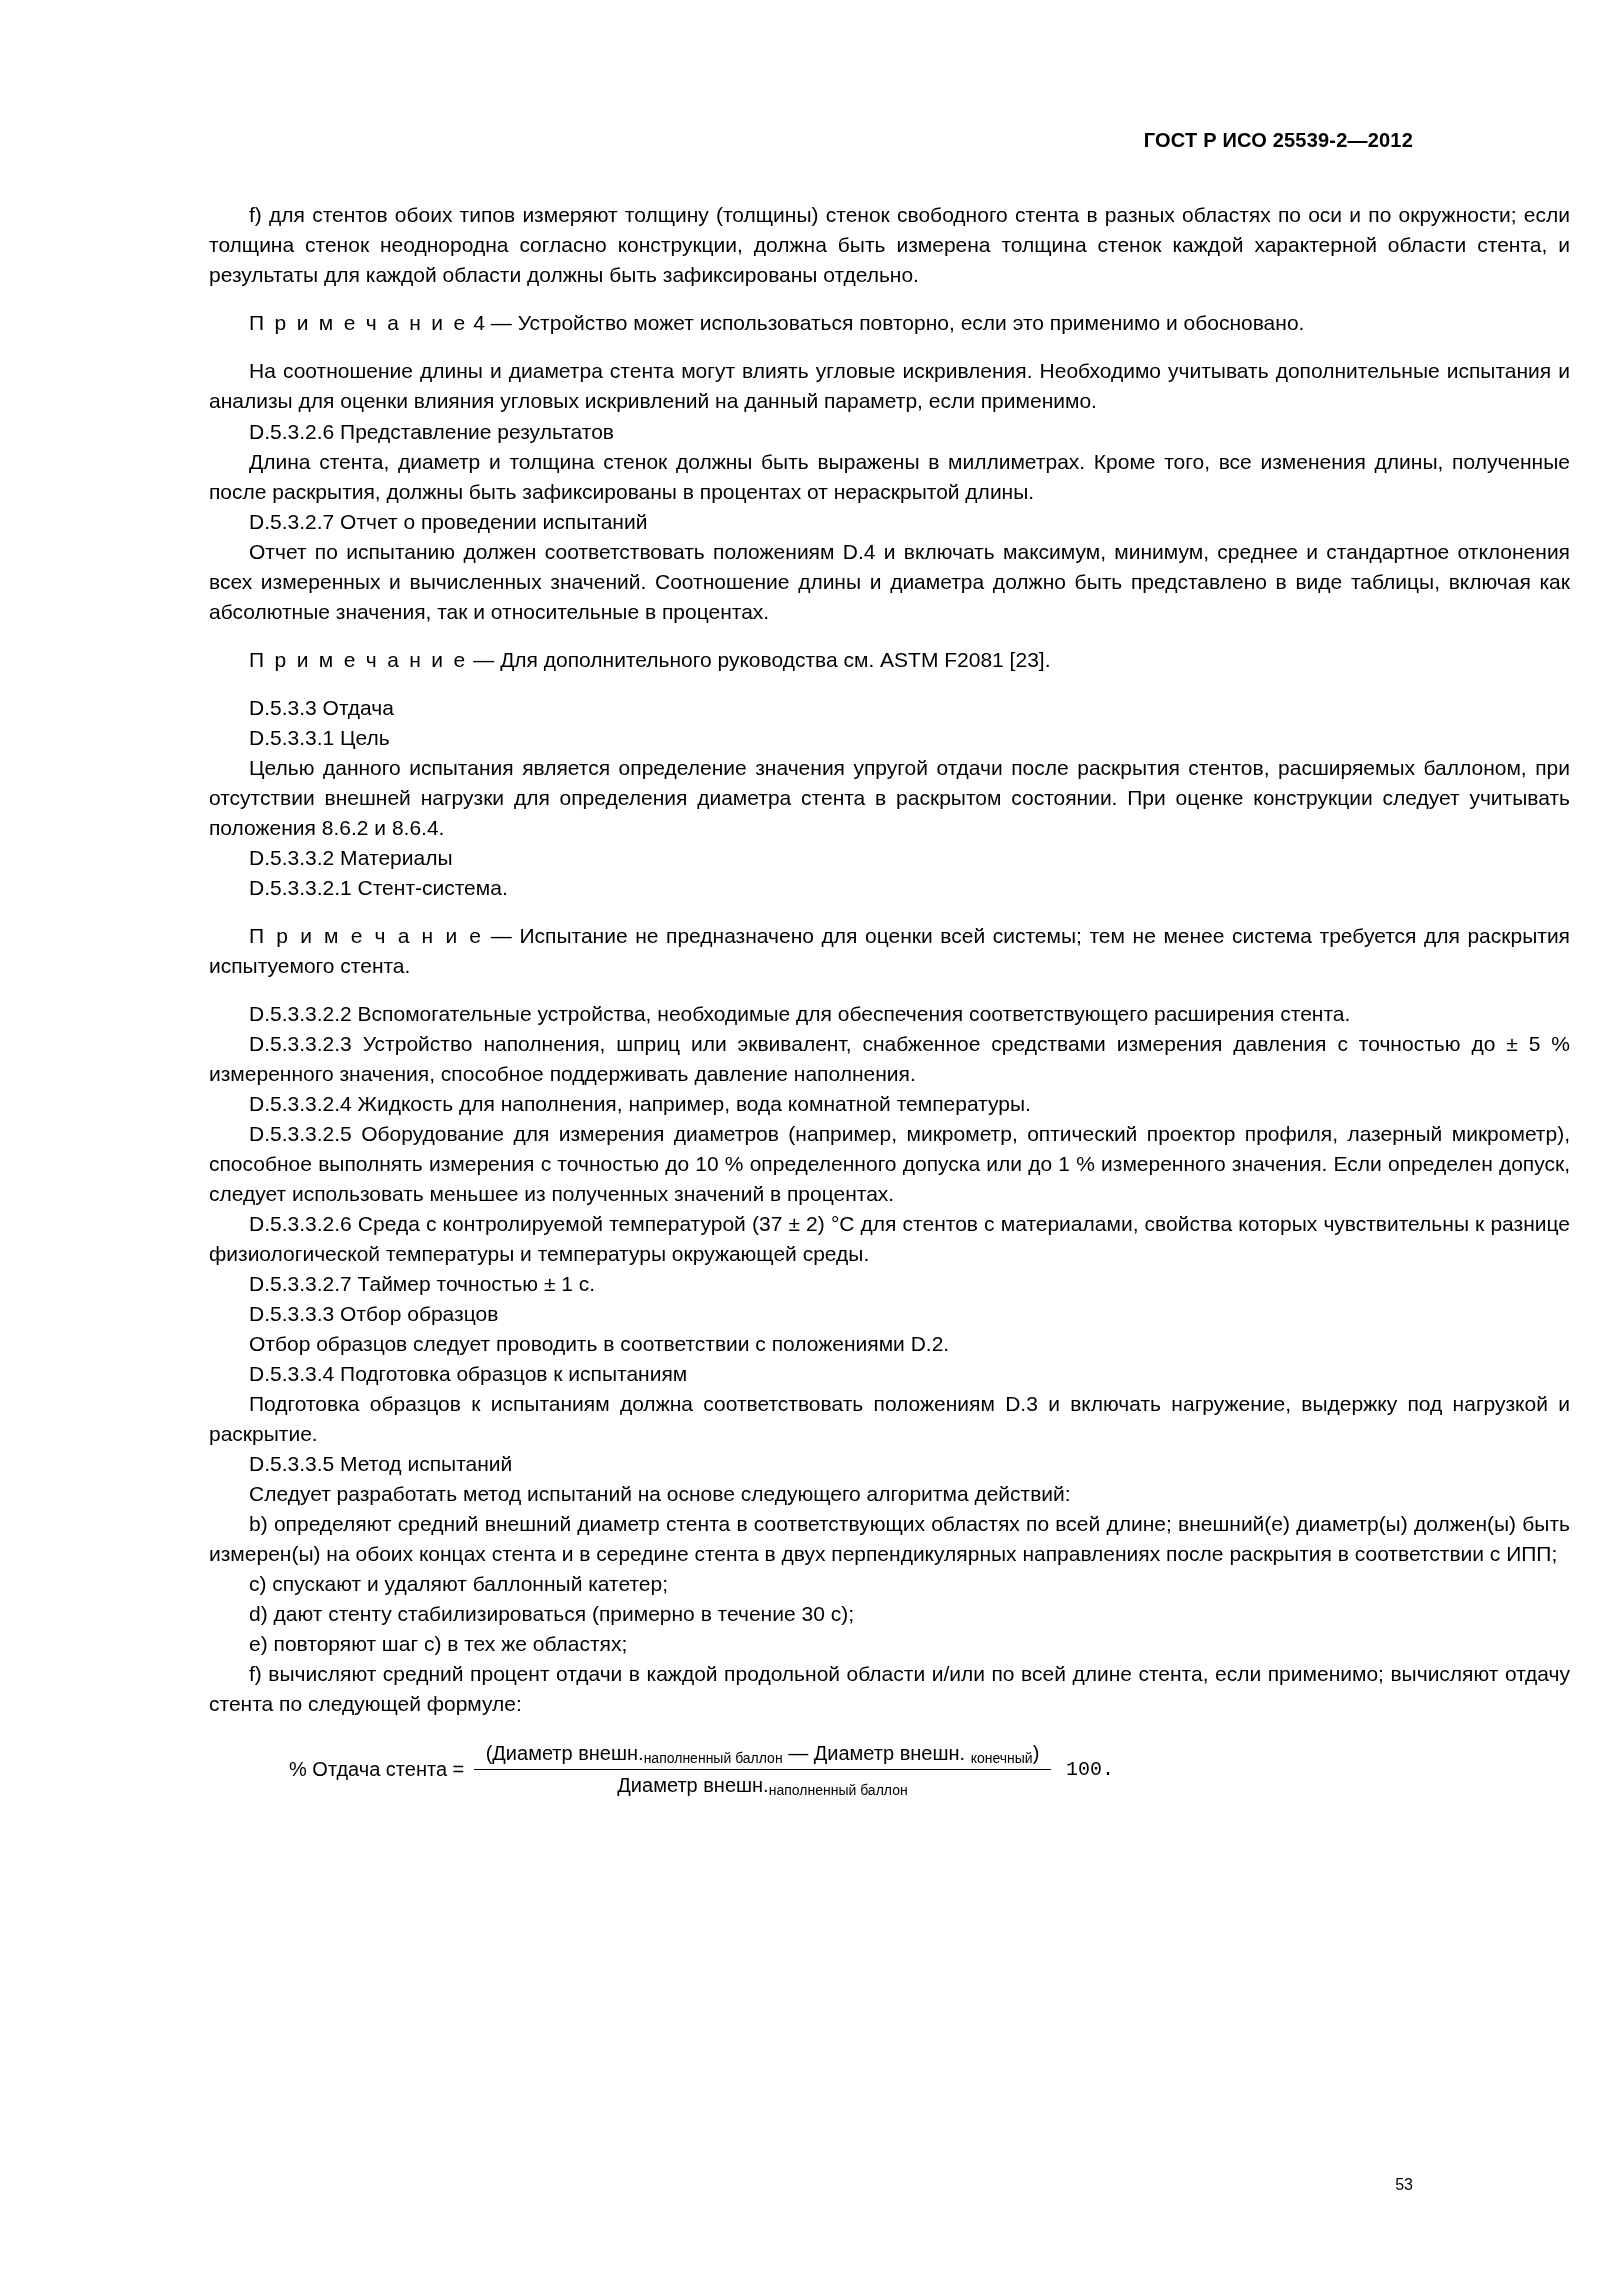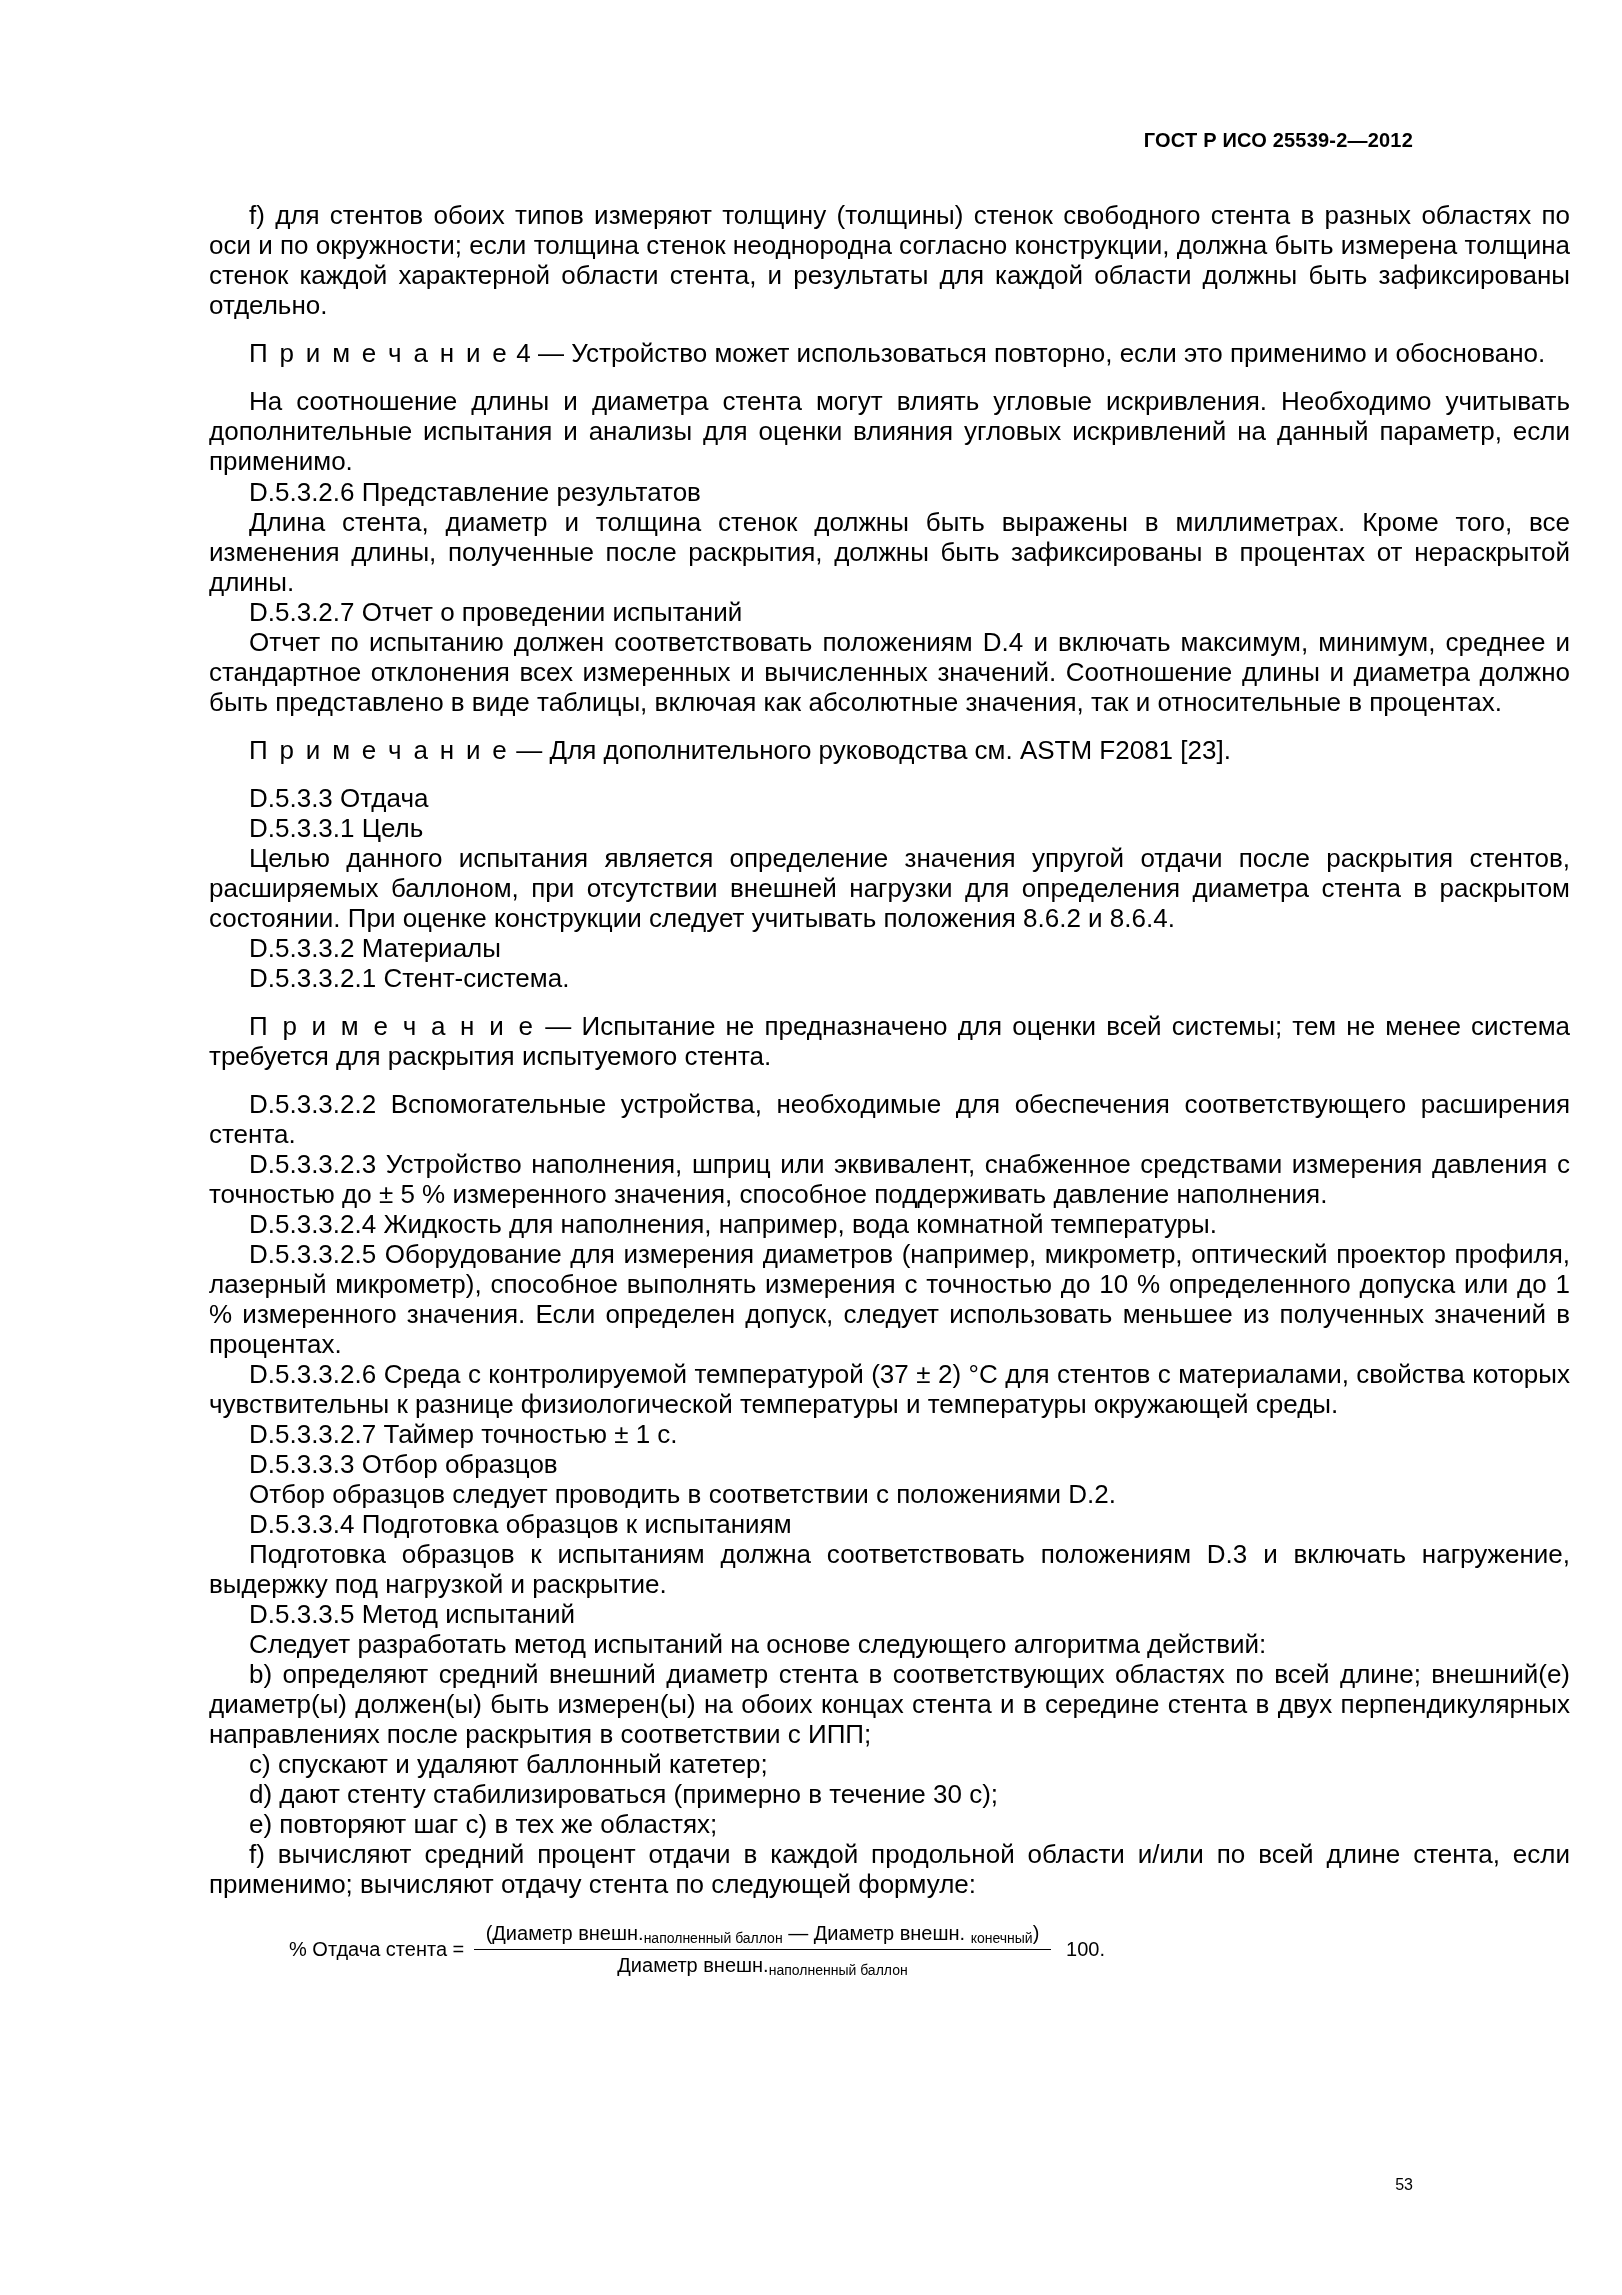--- a/index.html
+++ b/index.html
@@ -29,21 +29,21 @@
     white-space: nowrap;
   }
   .content {
     position: absolute;
     top: 188px;
     left: 134px;
     width: 1361px;
   }
   p {
     margin: 0;
-    font-size: 26px;
+    font-size: 21px;
     line-height: 30px;
     text-align: justify;
     text-justify: inter-word;
     hyphens: manual;
   }
   p.indent {
     text-indent: 40px;
   }
   p.gap-before {
     margin-top: 18px;
@@ -88,20 +88,21 @@
   }
   .sub {
     font-size: 14px;
     vertical-align: baseline;
     position: relative;
     top: 2.7px;
   }
   .formula-rhs {
     padding-left: 14.7px;
     white-space: nowrap;
+    font-family: Liberation Mono, monospace;
   }
   .page-number {
     position: absolute;
     right: 134px;
     bottom: 113px;
     font-size: 16px;
   }
 </style>
 </head>
 <body>

